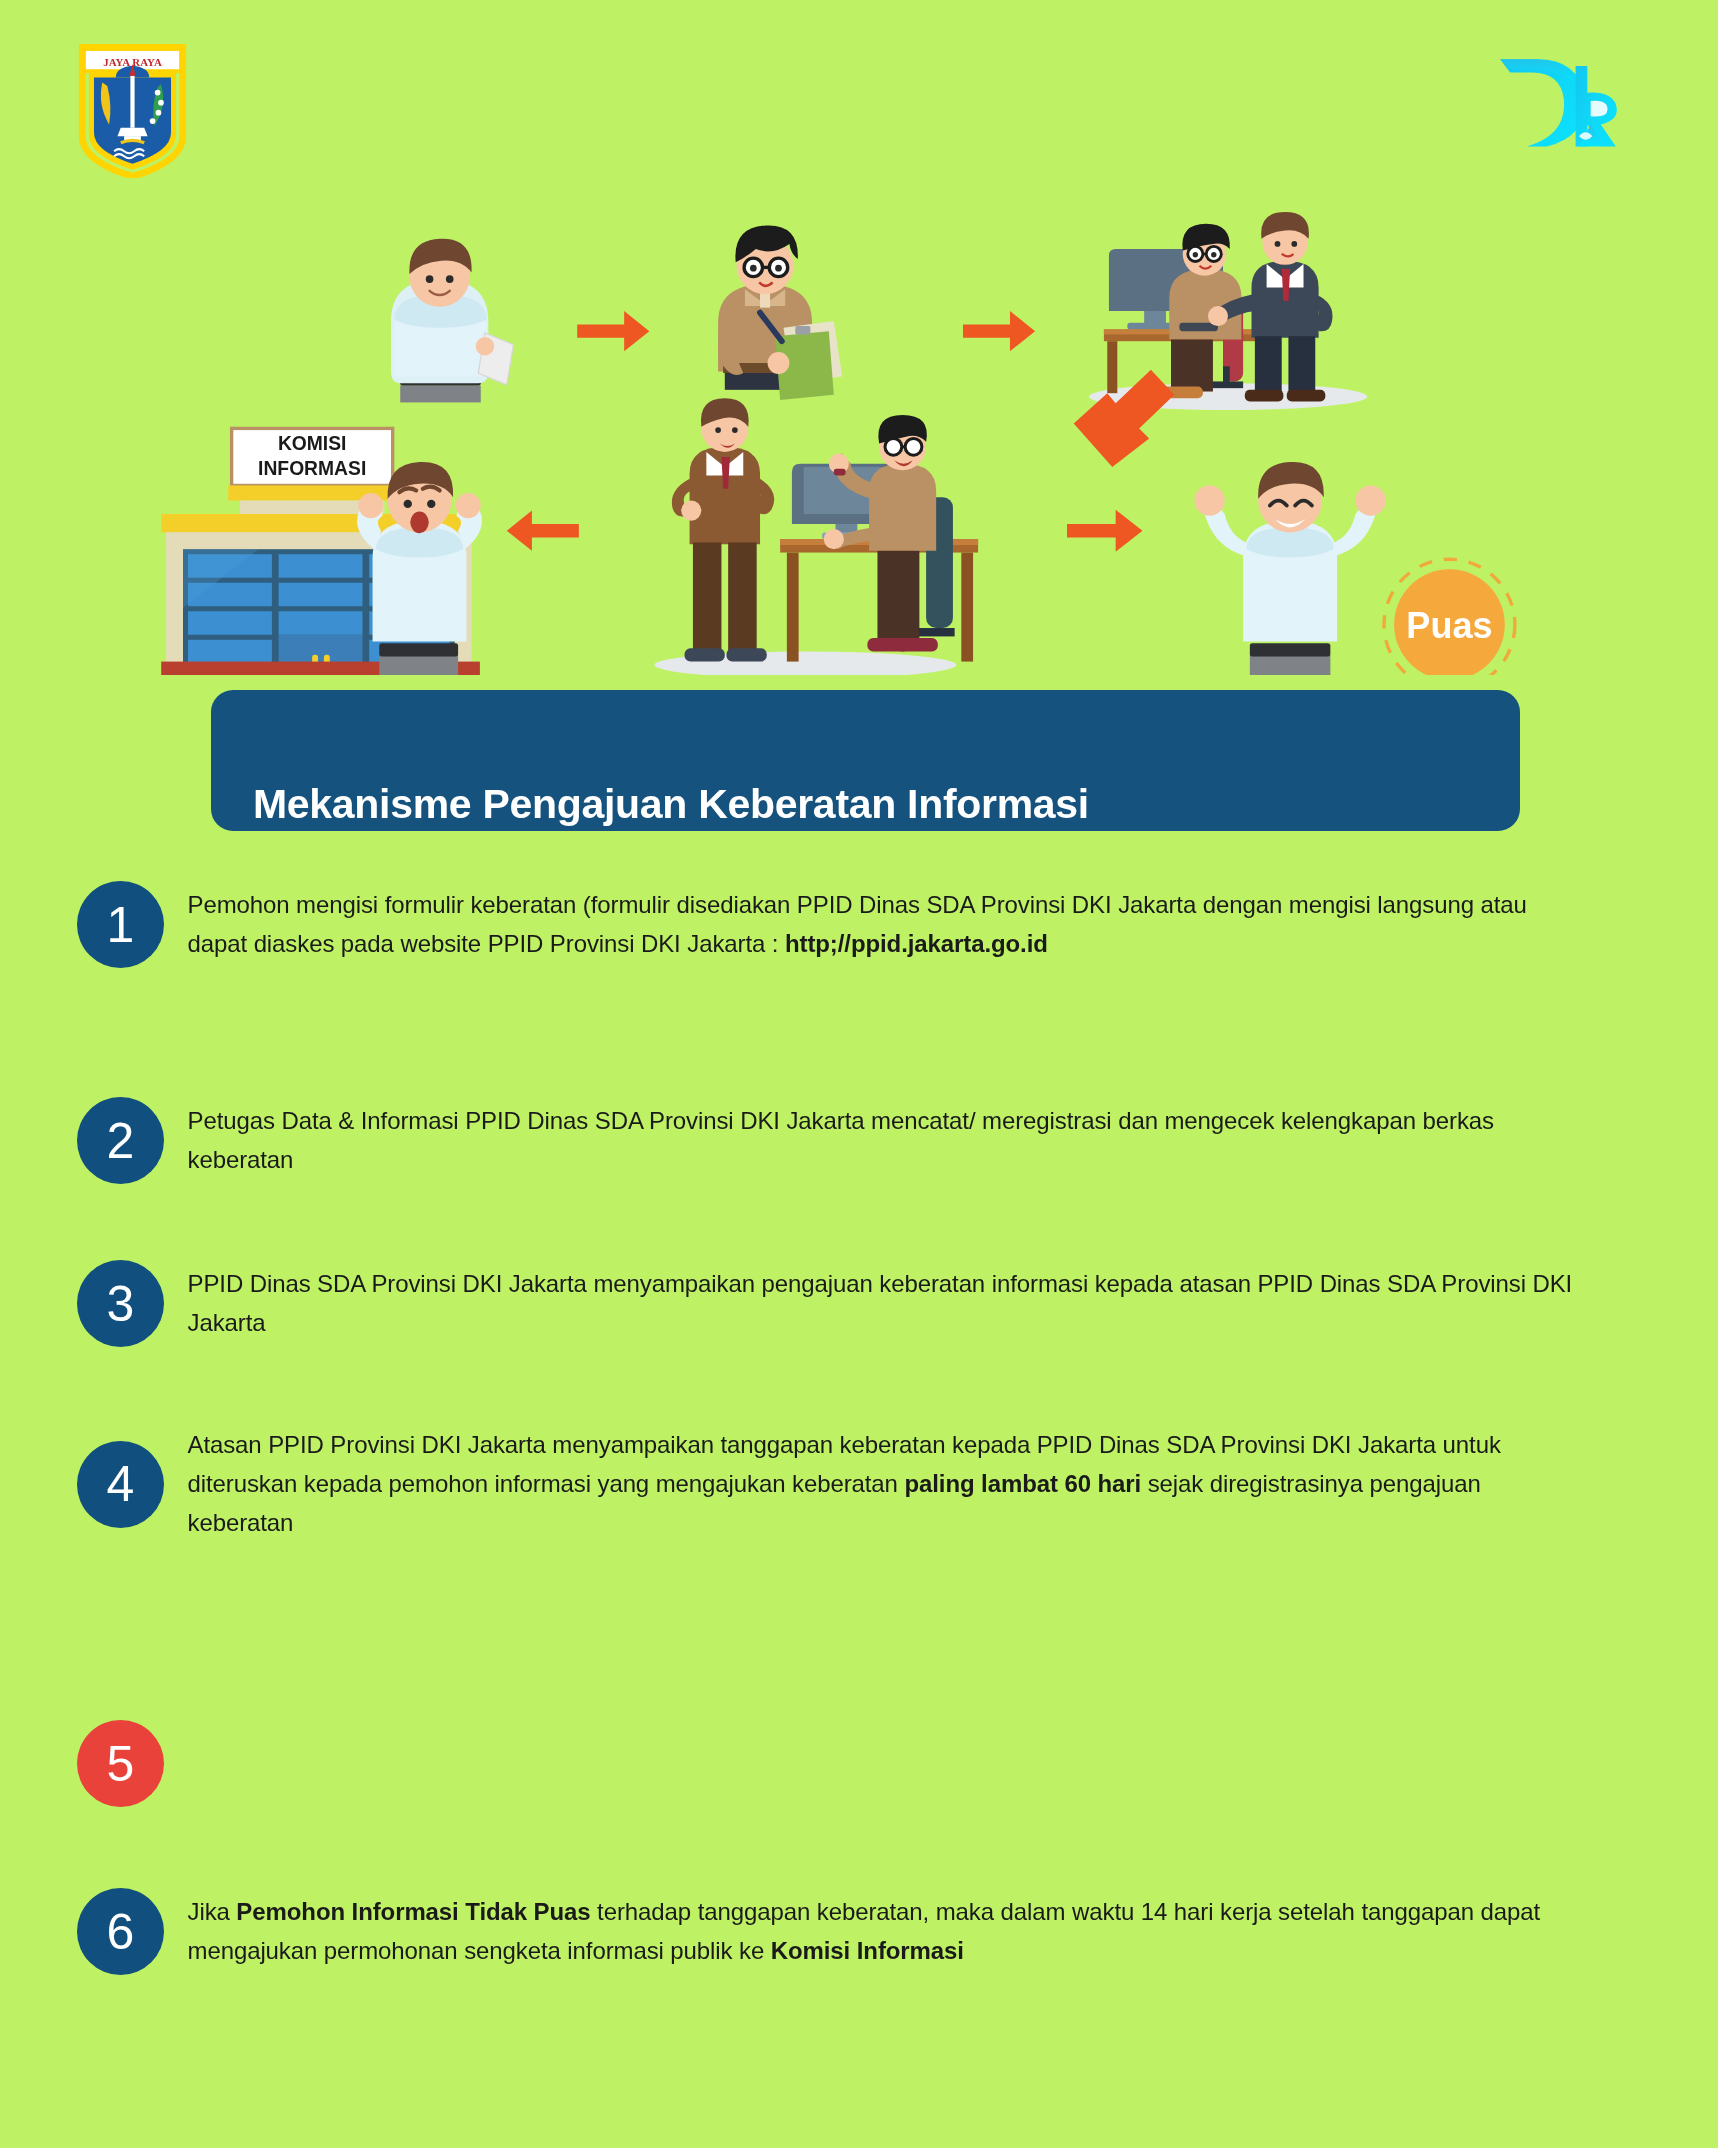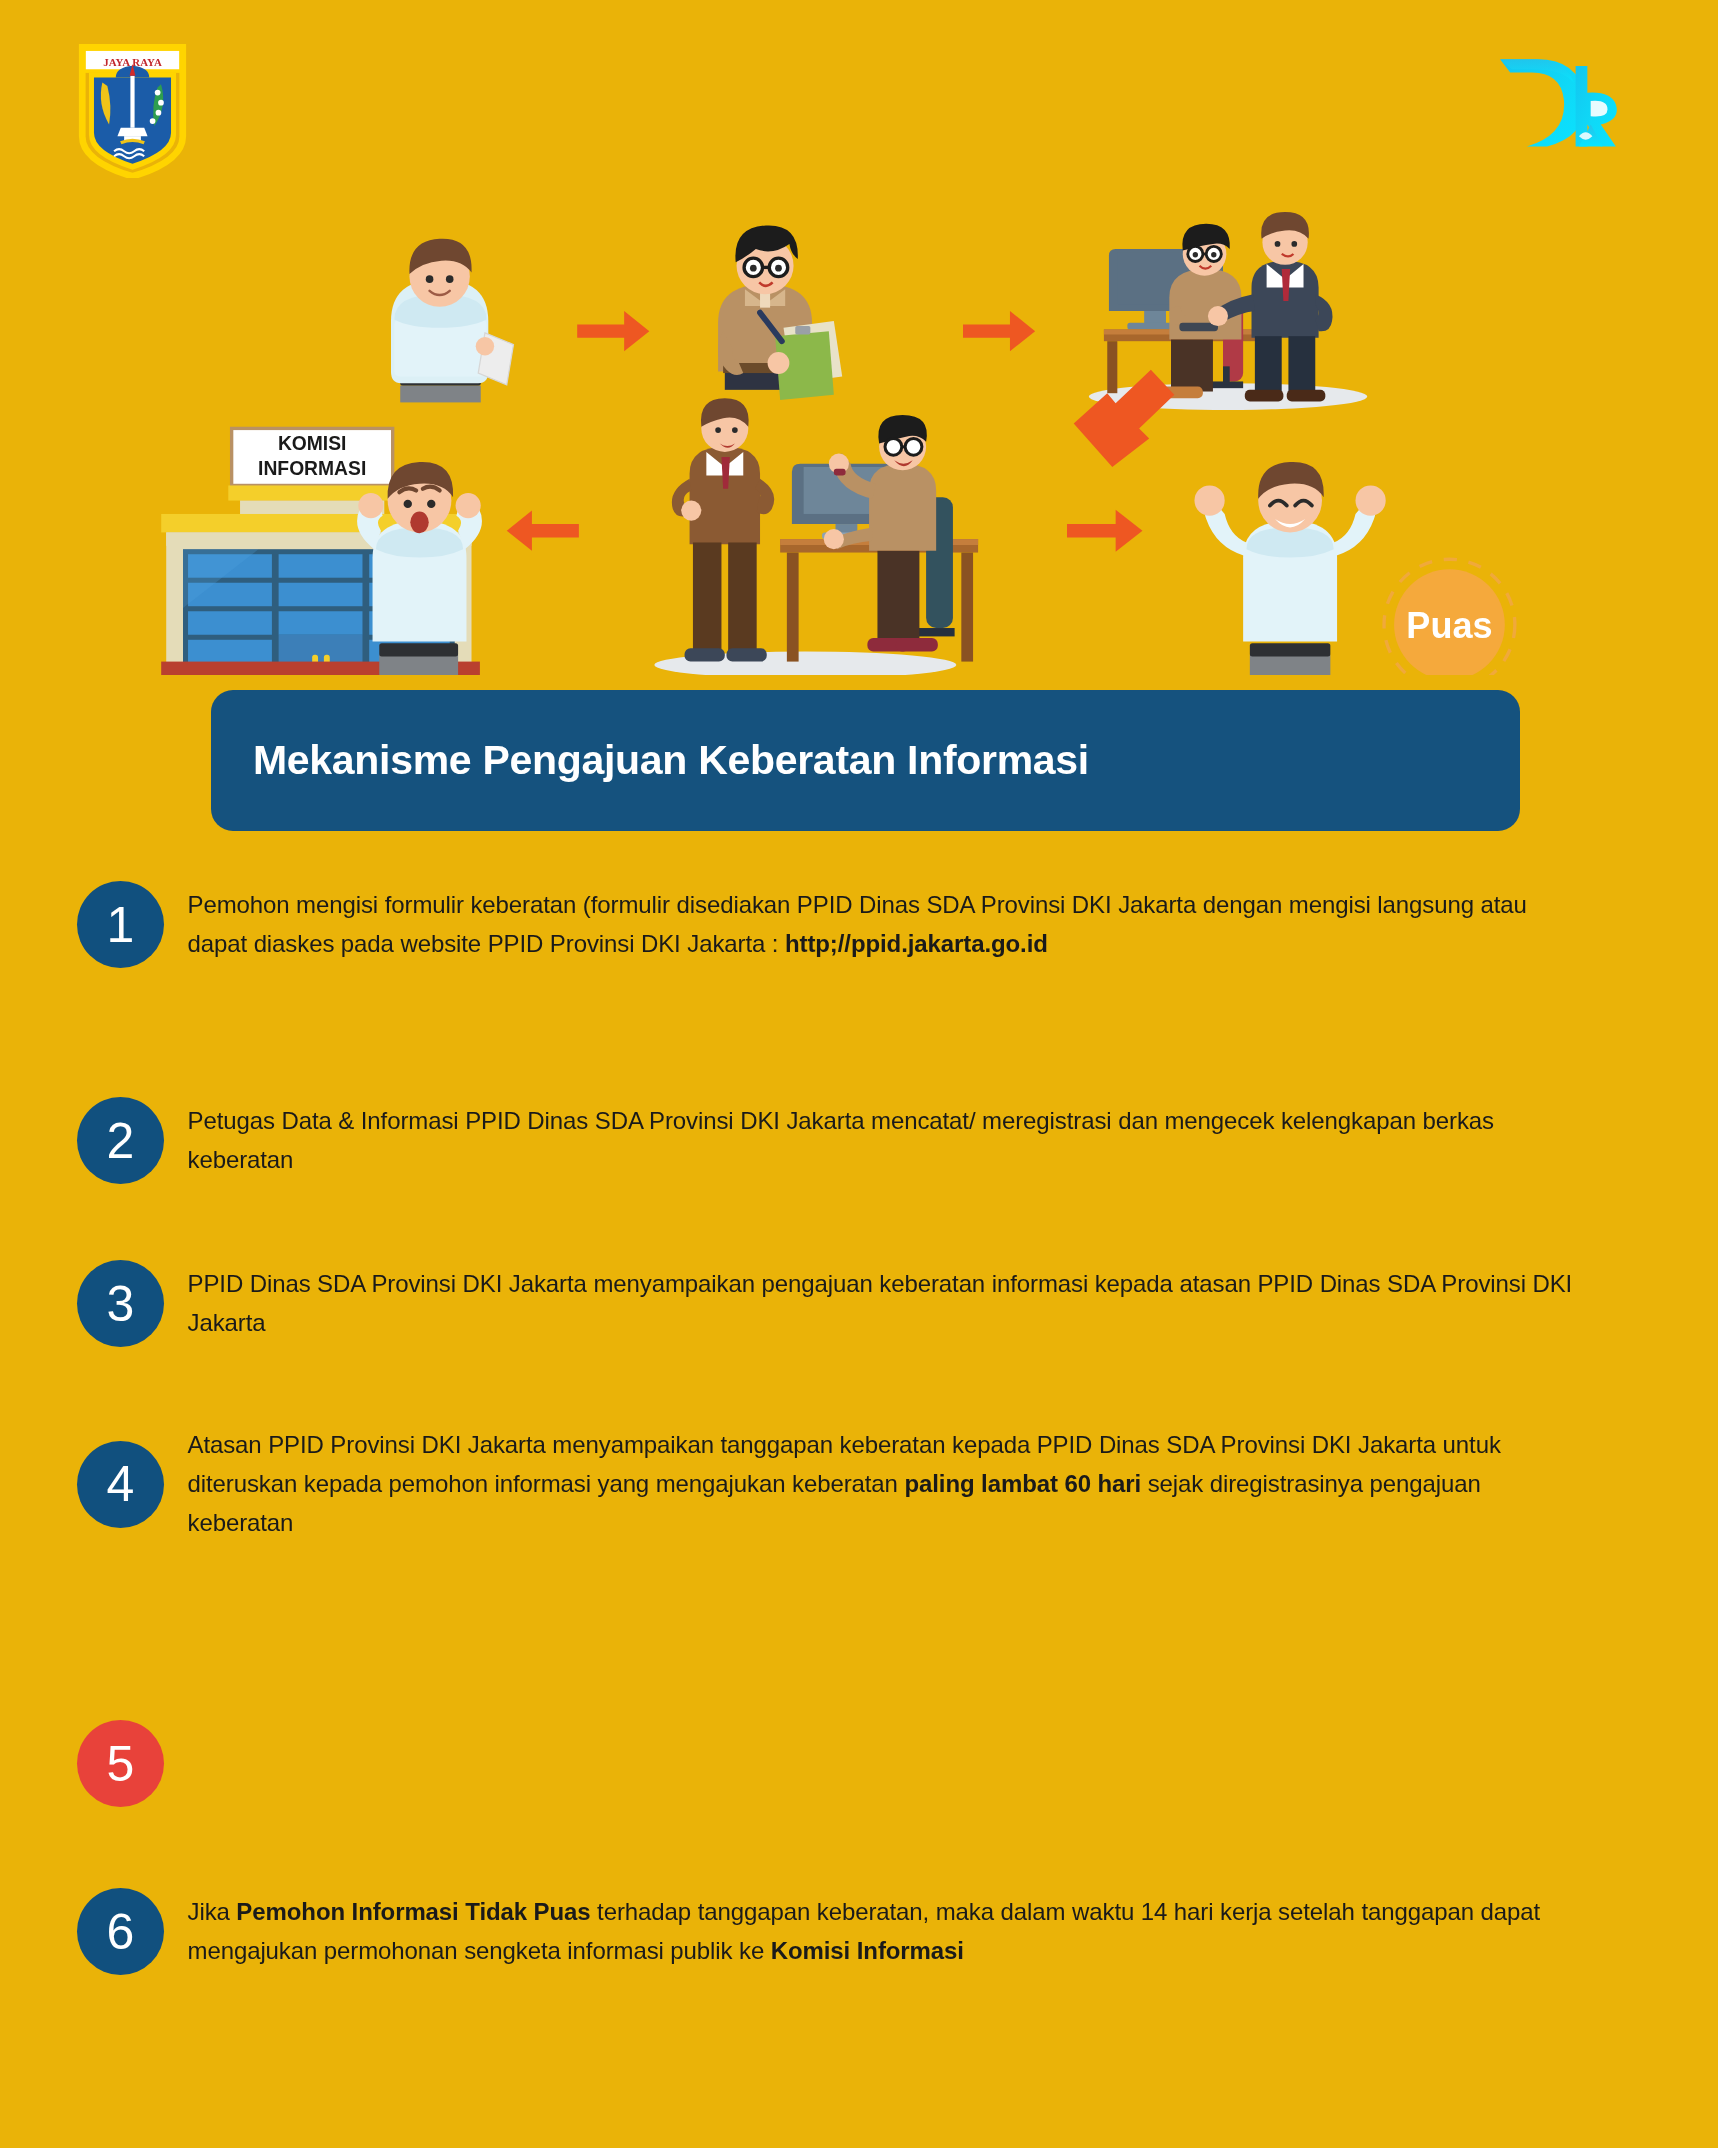--- a/index.html
+++ b/index.html
@@ -2,37 +2,37 @@
 <html style="font-size:13.4px"><head>
 <meta charset="utf-8">
 <style>
   * { box-sizing: border-box; margin: 0; padding: 0; }
   html, body {
     width: 1718px; height: 2148px;
     background: #ffffff;
     font-family: "Liberation Sans", sans-serif;
     overflow: hidden;
   }
-  .page { position: relative; width: 1718px; height: 2148px; background:#eab308; }
+  .page { position: relative; width: 1718px; height: 2148px; background:#bef264; }
 
   
   .logo-left  { position:absolute; left:77px;  top:44px;  width:111px; height:134px; }
   .logo-right { position:absolute; right:82px; top:44px;  width:151px; height:105px; }
 
   
   .illus { position:absolute; left:0; top:155px; width:1718px; height:520px; }
 
   
   .banner {
     position:absolute; left:211px; top:690px;
     width:1309px; height:141px;
     background:#15527E;
     border-radius:22px;
     display:flex; flex-direction:column;
-    justify-content:center;
+    justify-content:flex-end;
     padding-left:42px;
   }
   .banner .line {
     color:#ffffff;
     font-size:41px;
     font-weight:bold;
     letter-spacing:-0.3px;
     line-height:1.26;
     white-space:nowrap;
   }

